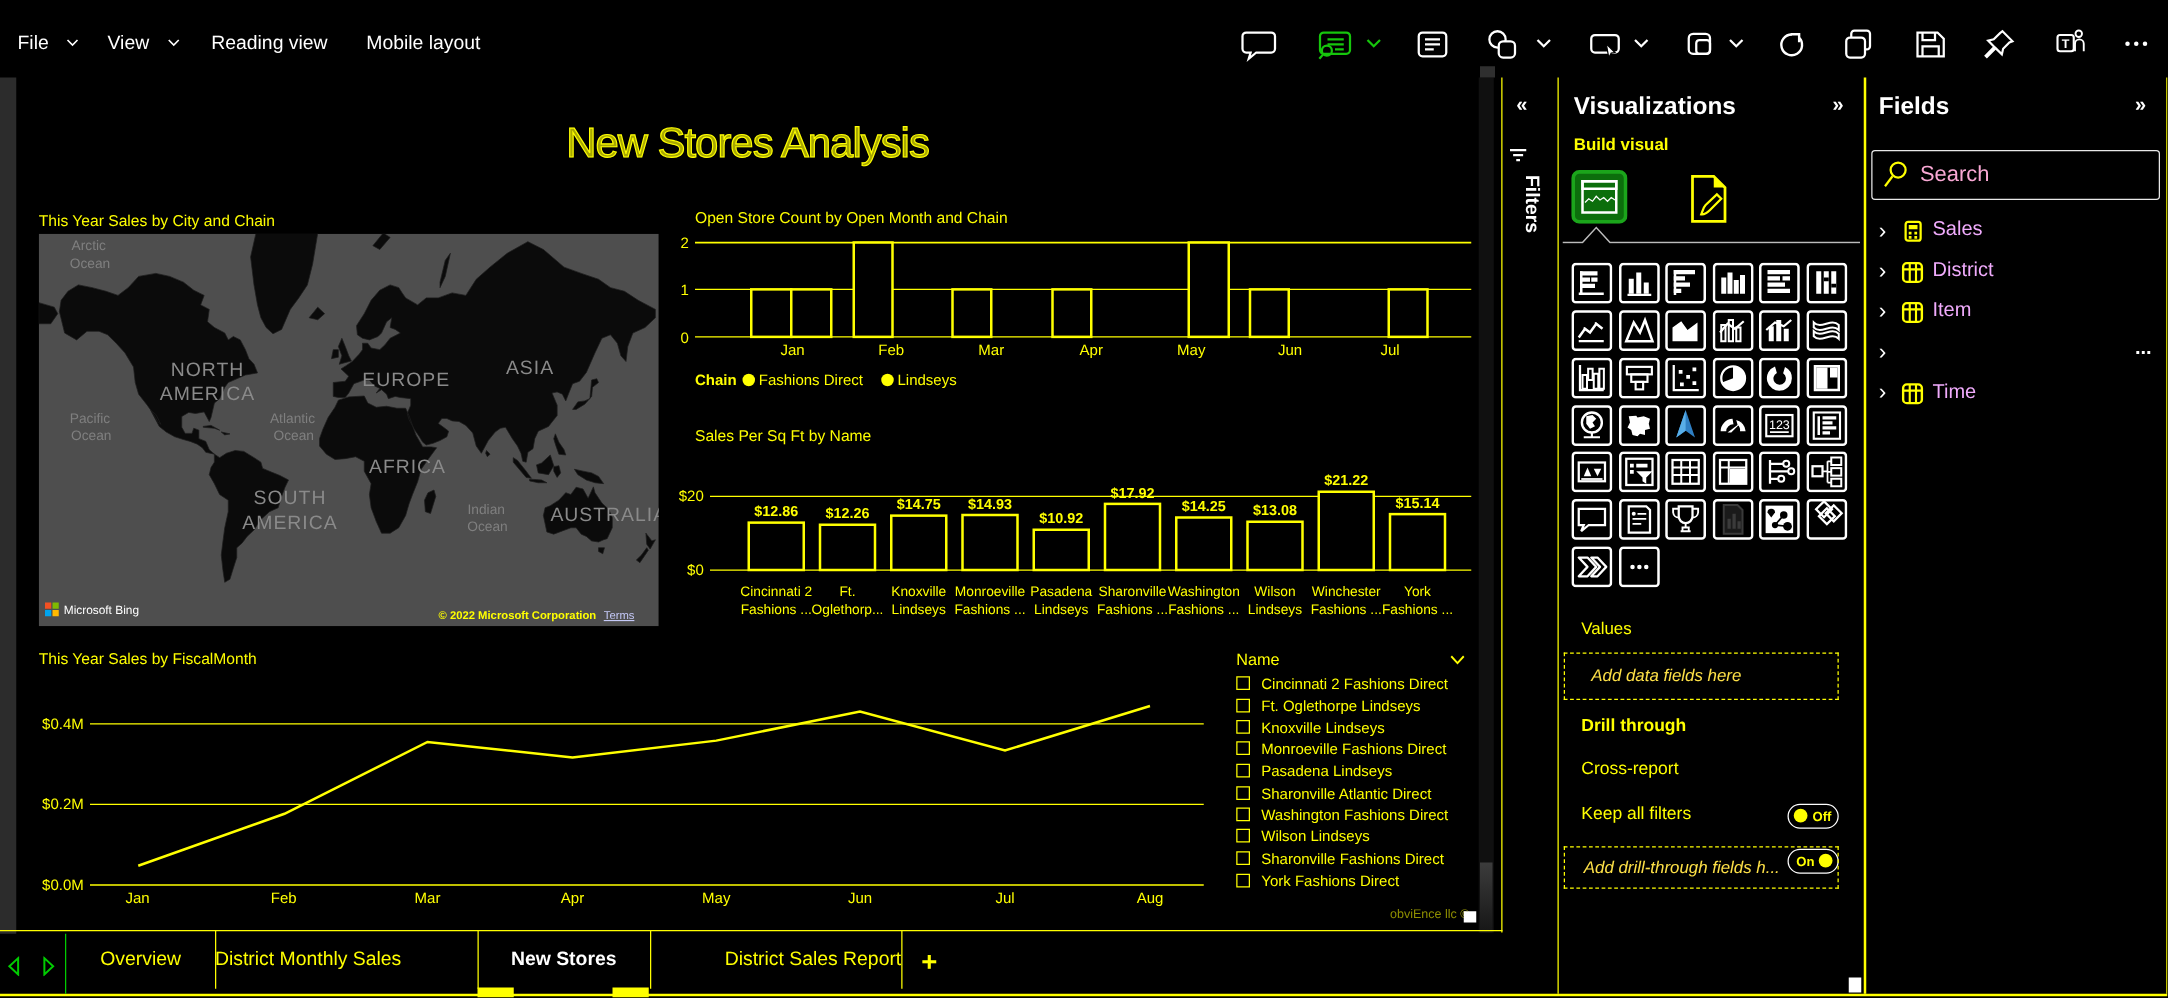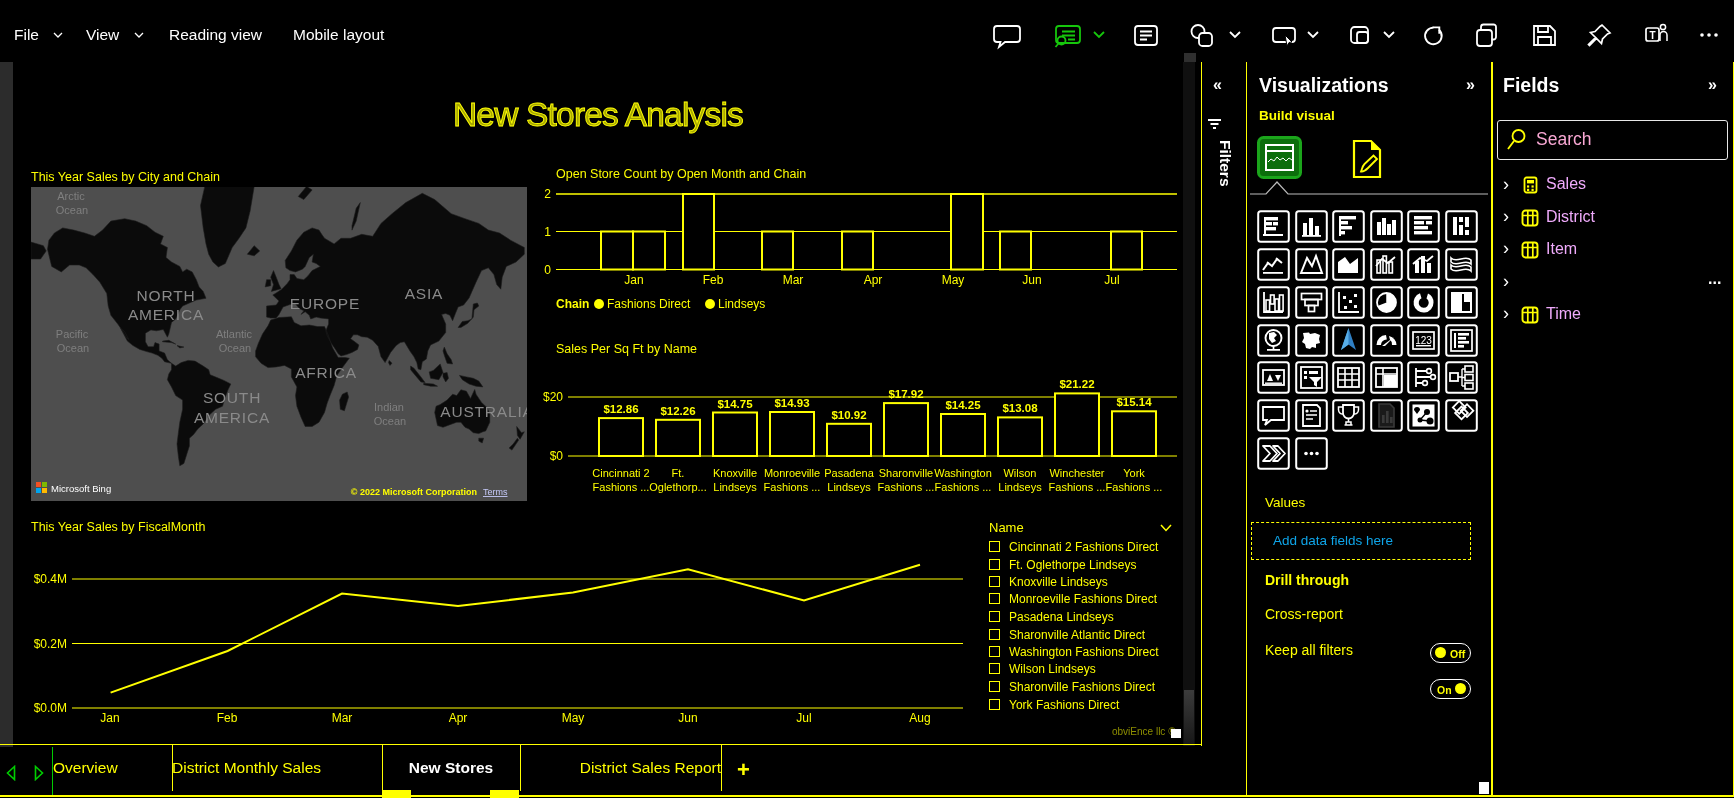--- a/index.html
+++ b/index.html
@@ -16,21 +16,21 @@
 .ctitle { position:absolute; color:#fdfd00; font-size:12.5px; }
 .vline { position:absolute; width:1px; background:#ffff00; }
 .hline { position:absolute; height:1px; background:#ffff00; }
 
 .srow { position:absolute; left:989px; width:195px; height:16px; }
 .cb { position:absolute; left:0; top:1px; width:11px; height:11px; border:1.5px solid #ffff00; }
 .slab { position:absolute; left:20px; top:0; font-size:12px; color:#ffff00; white-space:nowrap; }
 
 .ptitle { color:#fff; font-size:19.5px; font-weight:bold; }
 .vcell { position:absolute; }
-.dashed { position:absolute; border:1px dashed #ffff00; color:#0ea5e9; font-size:13.5px; }
+.dashed { position:absolute; border:1px dashed #ffff00; color:#fde047; font-size:13.5px;font-style:italic; }
 .toggle { position:absolute; width:41px; height:20px; border:1.5px solid #fff; border-radius:10px;margin-top:36px; }
 .tdot { position:absolute; top:3px; width:11px; height:11px; border-radius:50%; background:#ffff00; }
 .tlab { position:absolute; top:3.5px; font-size:10.5px; font-weight:bold; color:#ffff00; }
 .fitem { position:absolute; color:#f0abfc; font-size:16px; }
 </style>
 </head>
 <body>
 <div id="root">
 
 <div class="menu">
@@ -577,20 +577,23 @@
 <div class="abs" style="left:1265px;top:606px;color:#ffff00;font-size:14px">Cross-report</div>
 <div class="toggle" style="left:1430px;top:607px">
       <span class="tdot" style="left:4px"></span>
       <span class="tlab" style="left:19px">Off</span>
     </div>
 <div class="abs" style="left:1265px;top:642px;color:#ffff00;font-size:14px">Keep all filters</div>
 <div class="toggle" style="left:1430px;top:643px">
       <span class="tlab" style="left:6px">On</span>
       <span class="tdot" style="left:24px"></span>
     </div>
+<div class="dashed" style="left:1251px;top:677px;width:220px;height:34px;">
+      <span style="position:absolute;left:15px;top:8px">Add drill-through fields h...</span>
+    </div>
 <div class="vline" style="left:1491px;top:62px;height:733px;width:1.5px"></div>
 <div class="abs" style="left:1479px;top:782px;width:10px;height:12px;background:#fff"></div>
 
 <div class="ptitle abs" style="left:1503px;top:74px">Fields</div>
 <div class="abs" style="left:1708px;top:76px;color:#fff;font-size:16px;font-weight:bold">»</div>
 <div class="abs" style="left:1497px;top:120px;width:231px;height:40px;border:1.5px solid #e8e8e8;border-radius:3px"></div>
 <svg class="abs" style="left:1506px;top:128px" width="22" height="24" viewBox="0 0 22 24">
   <circle cx="12.5" cy="8" r="6" fill="none" stroke="#ffff00" stroke-width="1.8"></circle>
   <path d="M8 13 L2 21" stroke="#ffff00" stroke-width="1.8"></path>
 </svg>
@@ -636,21 +639,21 @@
 <div class="hline" style="left:0;top:794.5px;width:1734px;height:2px"></div>
 <svg class="abs" style="left:5px;top:765px" width="42" height="16" viewBox="0 0 42 16">
   <path d="M9.5 1.5 L2.5 8 L9.5 14.5 Z" fill="none" stroke="#00cc00" stroke-width="1.6"></path>
   <path d="M30.5 1.5 L37.5 8 L30.5 14.5 Z" fill="none" stroke="#00cc00" stroke-width="1.6"></path>
 </svg>
 <div class="vline" style="left:52px;top:747px;height:48px;background:#00cc00"></div>
 <div class="vline" style="left:172px;top:744px;height:47px"></div>
 <div class="vline" style="left:382px;top:744px;height:47px"></div>
 <div class="vline" style="left:520px;top:744px;height:47px"></div>
 <div class="vline" style="left:721px;top:744px;height:47px"></div>
-<div class="abs" style="left:53px;top:759px;width:119px;text-align:left;color:#ffff00;font-size:15.5px">Overview</div>
+<div class="abs" style="left:53px;top:759px;width:119px;text-align:center;color:#ffff00;font-size:15.5px">Overview</div>
 <div class="abs" style="left:172px;top:759px;width:210px;color:#ffff00;font-size:15.5px">District Monthly Sales</div>
 <div class="abs" style="left:382px;top:759px;width:138px;text-align:center;color:#fff;font-size:15.5px;font-weight:bold">New Stores</div>
 <div class="abs" style="left:520px;top:759px;width:201px;text-align:right;color:#ffff00;font-size:15.5px">District Sales Report</div>
 <div class="abs" style="left:737px;top:757px;color:#ffff00;font-size:22px;font-weight:bold">+</div>
 <div class="abs" style="left:382px;top:790px;width:29px;height:8px;background:#ffff00"></div>
 <div class="abs" style="left:490px;top:790px;width:29px;height:8px;background:#ffff00"></div>
 
 </div>
 
 </body></html>

